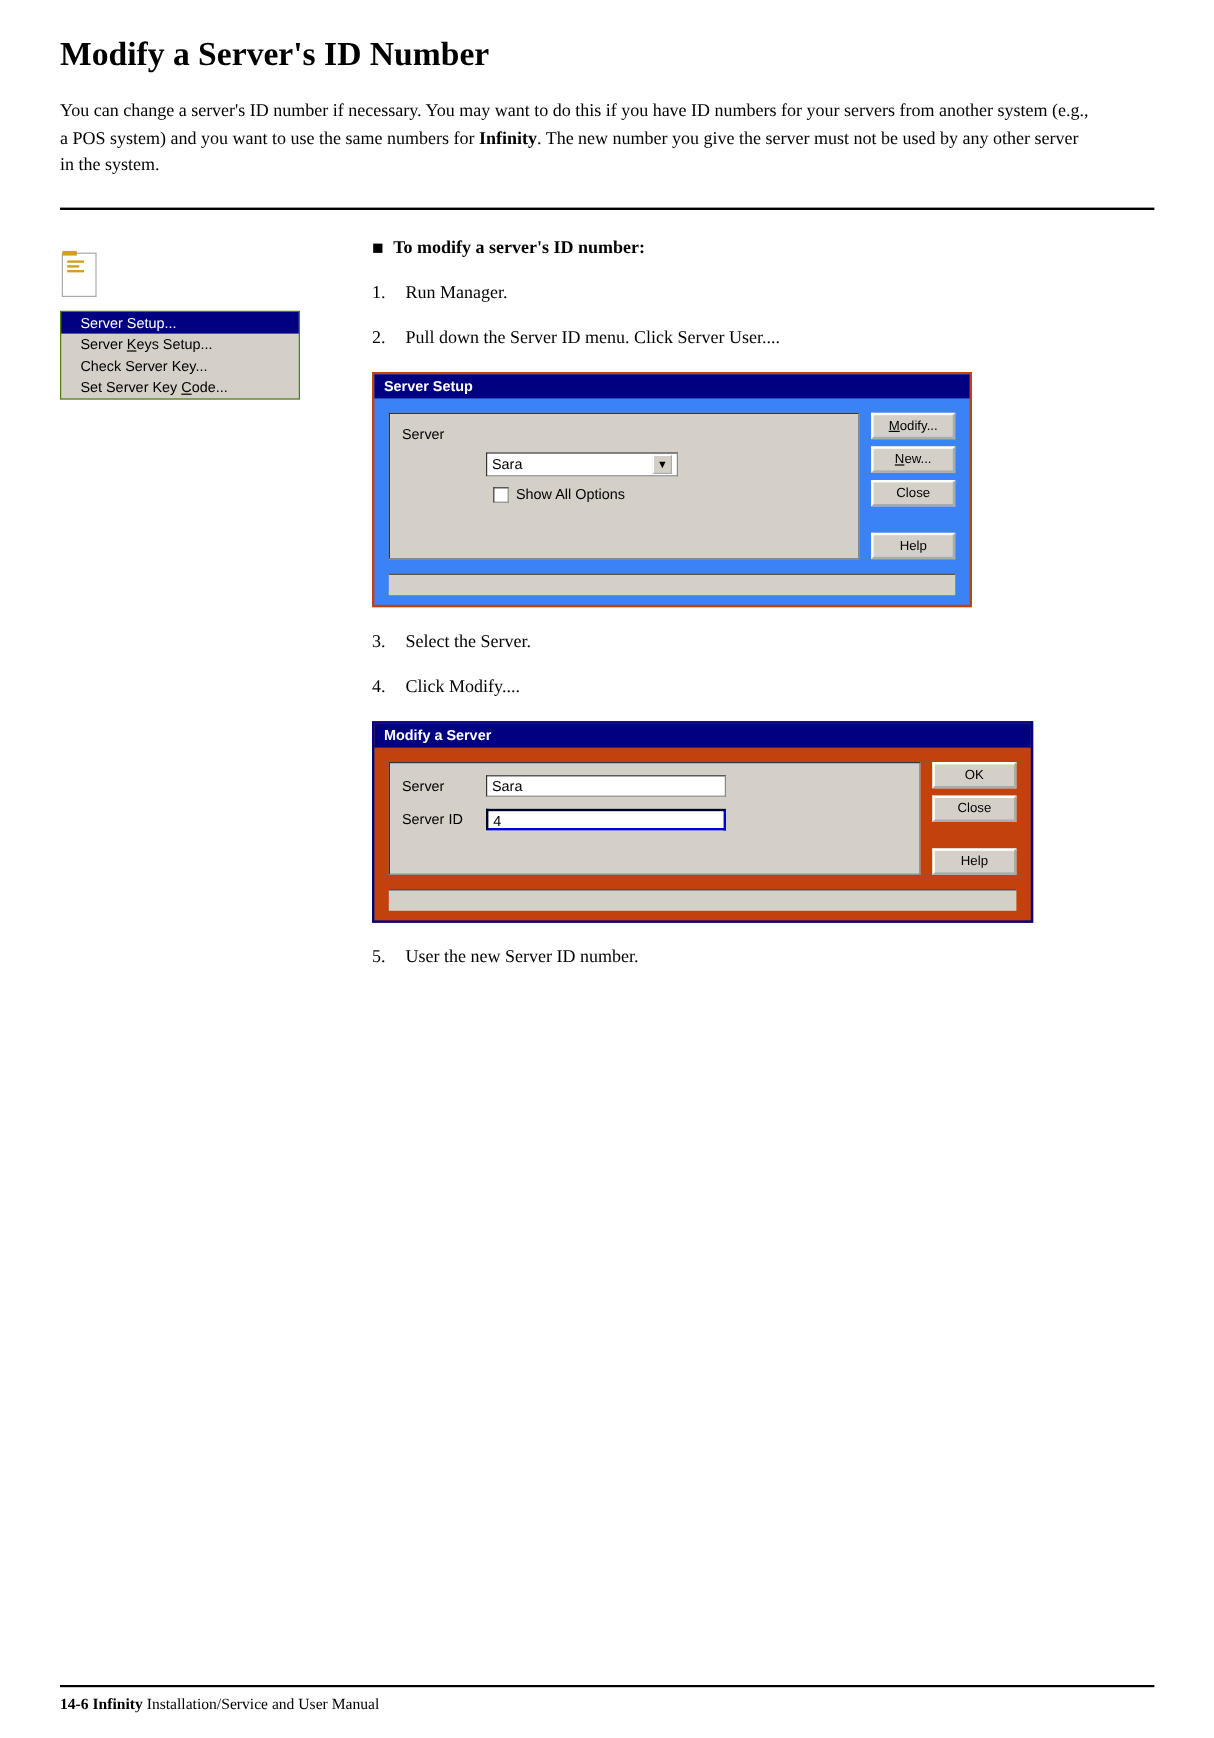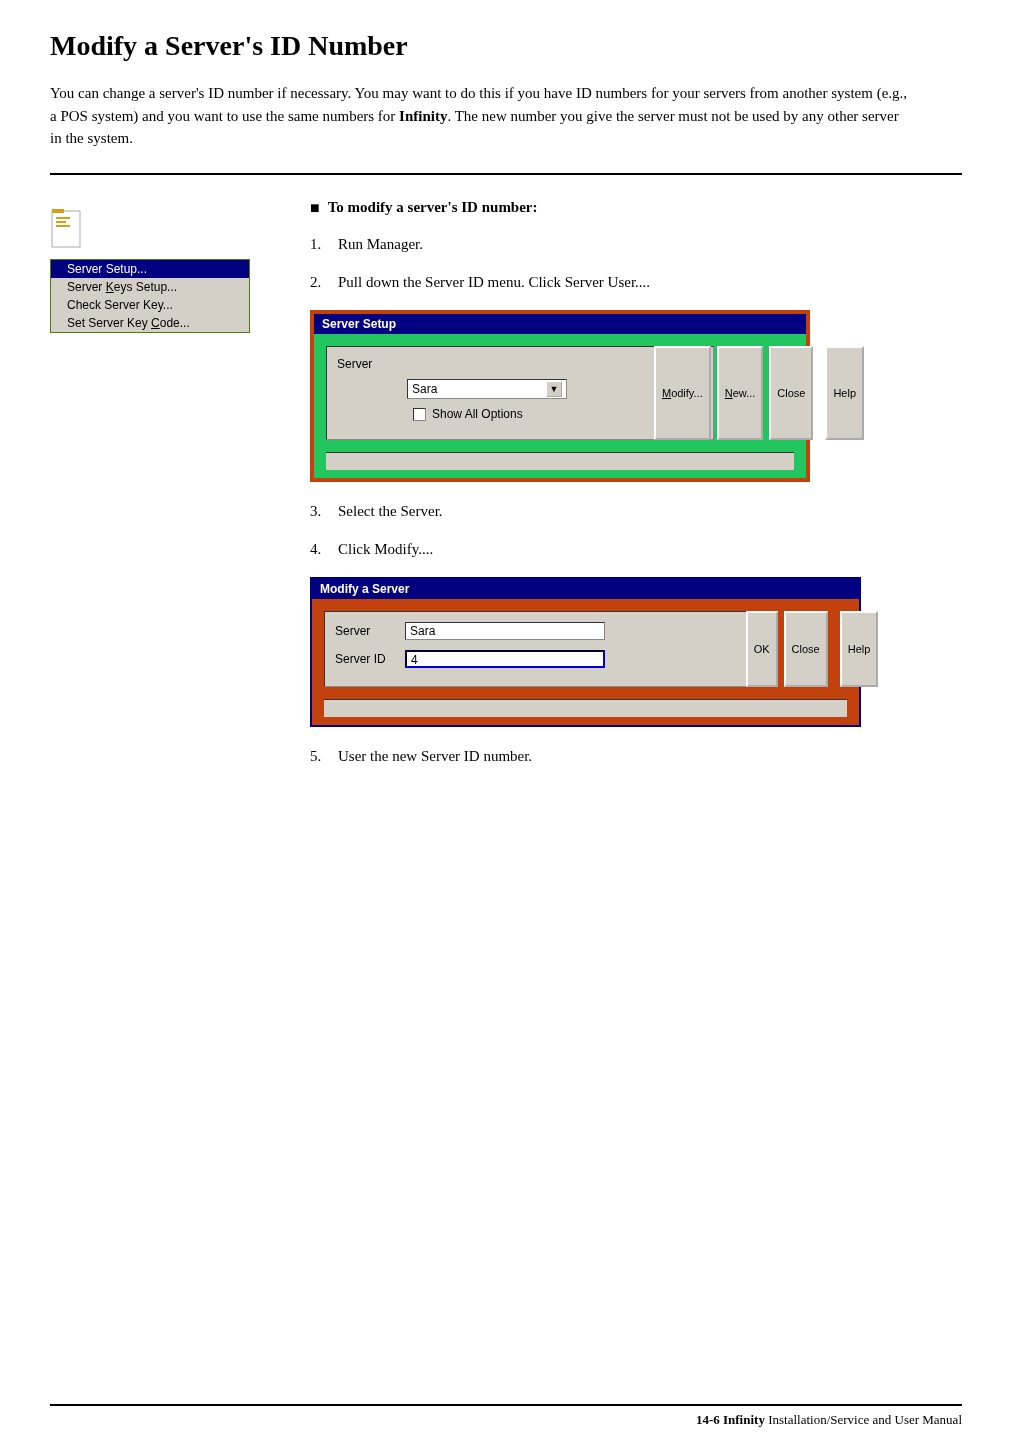--- a/index.html
+++ b/index.html
@@ -102,22 +102,22 @@
       cursor: default;
       white-space: nowrap;
     }
     .menu-item.selected {
       background: #000080;
       color: #fff;
     }
 
     
     .dialog-outer {
-      border: 4px solid #c2410c;
-      background: #22c55e;
+      border: 2px solid #c2410c;
+      background: #3b82f6;
       font-family: Arial, sans-serif;
       font-size: 12px;
       width: 500px;
     }
     .dialog-title-bar {
       background: #000080;
       color: #fff;
       padding: 3px 8px;
       font-size: 12px;
       font-weight: bold;
@@ -129,23 +129,23 @@
       gap: 10px;
     }
     .dialog-main {
       flex: 1;
       border: 1px inset #888;
       background: #d4d0c8;
       padding: 10px;
     }
     .dialog-buttons {
       display: flex;
+      flex-direction: column;
       gap: 6px;
       width: 70px;
-      justify-content: center;
     }
     .dlg-btn {
       background: #d4d0c8;
       border: 2px outset #fff;
       padding: 3px 6px;
       font-family: Arial, sans-serif;
       font-size: 11px;
       text-align: center;
       cursor: pointer;
       white-space: nowrap;
@@ -250,21 +250,20 @@
 
     
     .page-footer {
       position: fixed;
       bottom: 20px;
       left: 50px;
       right: 50px;
       border-top: 2px solid #000;
       padding-top: 6px;
       font-size: 13px;
-      text-align: right;
     }
     .page-footer b { font-weight: bold; }
   </style>
 </head>
 <body>
 
 <h1 class="page-title">Modify a Server's ID Number</h1>
 
 <p class="intro-para">
   <span>You can change a server's ID number if necessary. You may want to do this if you have ID numbers for your servers from another system (e.g., a POS system) and you want to use the same numbers for </span><b>Infinity</b><span>. The new number you give the server must not be used by any other server in the system.</span>

